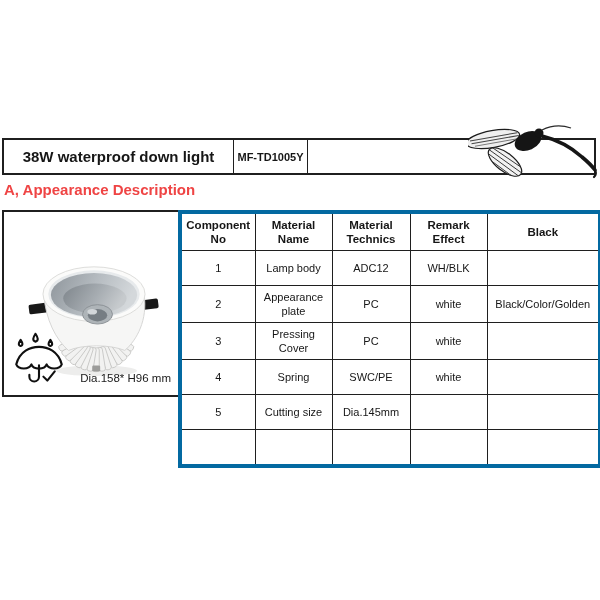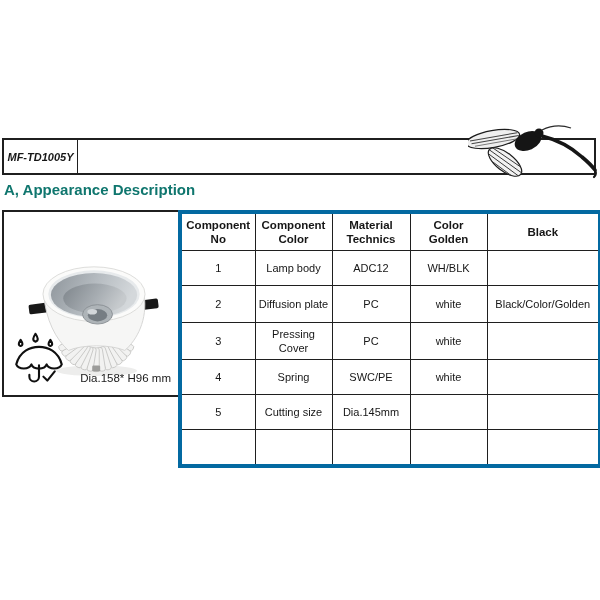--- a/index.html
+++ b/index.html
@@ -14,29 +14,29 @@
     position:absolute; left:2px; top:138px; width:594px; height:37px;
     display:flex; border:2px solid #1f1f1f; box-sizing:border-box; background:#fff;
   }
   .hdr-cell {
     box-sizing:border-box; border-right:1.5px solid #1f1f1f;
     display:flex; align-items:center; justify-content:center;
   }
   .hdr-cell:last-child { border-right:none; }
   .hdr-label { width:176px; justify-content:flex-start; padding-left:6px; font-size:11.5px; font-weight:600; letter-spacing:.1px; }
   .hdr-title { width:230px; font-size:15px; font-weight:bold; }
-  .hdr-model { width:74px;  font-size:11px; font-weight:bold;font-style:italic; }
+  .hdr-model { width:74px;  font-size:11px; font-weight:bold; }
   .hdr-art   { flex:1; position:relative; }
 
   
   .dragonfly { position:absolute; left:468px; top:96px; width:132px; height:84px; z-index:5; }
 
   
   .section-title {
-    position:absolute; left:4px; top:181px; font-size:15px; font-weight:bold; color:#0f766e;
+    position:absolute; left:4px; top:181px; font-size:15px; font-weight:bold; color:#ef4444;
   }
 
   
   .panel {
     position:absolute; left:2px; top:210px; width:178px; height:187px;
     border:2px solid #1f1f1f; box-sizing:border-box; background:#fff;
   }
   .product-art { position:absolute; left:24px; top:30px; }
   .waterproof { position:absolute; left:7px; bottom:5px; }
   .dimension {
@@ -57,20 +57,21 @@
   table.comp td { font-size:11px; line-height:1.3; }
   tr.r-std  td { height:32px; }
   tr.r-tall td { height:34px; }
 </style>
 </head>
 <body>
 
 <div class="page">
 
   <div class="hdr">
+    <div class="hdr-cell hdr-title">38W waterproof down light</div>
     <div class="hdr-cell hdr-model">MF-TD1005Y</div>
     <div class="hdr-cell hdr-art"></div>
   </div>
 
   <svg class="dragonfly" viewBox="0 0 132 84" xmlns="http://www.w3.org/2000/svg">
     <defs>
       <clipPath id="wingclip">
           <ellipse cx="37" cy="66" rx="20" ry="9" transform="rotate(38 37 66)"></ellipse>
         </clipPath>
     </defs>
@@ -173,37 +174,37 @@
     <colgroup>
       <col style="width:75px">
         <col style="width:77px">
         <col style="width:78px">
       <col style="width:77px">
         <col style="width:113px">
     </colgroup>
     <thead>
       <tr>
         <th>Component No</th>
-        <th>Component Color</th>
+        <th>Material Name</th>
         <th>Material Technics</th>
-        <th>Color Golden</th>
+        <th>Remark Effect</th>
         <th>Black</th>
       </tr>
     </thead>
     <tbody>
       <tr class="r-std">
         <td>1</td>
         <td>Lamp body</td>
         <td>ADC12</td>
         <td>WH/BLK</td>
         <td></td>
       </tr>
       <tr class="r-tall">
         <td>2</td>
-        <td>Diffusion plate</td>
+        <td>Appearance plate</td>
         <td>PC</td>
         <td>white</td>
         <td>Black/Color/Golden</td>
       </tr>
       <tr class="r-tall">
         <td>3</td>
         <td>Pressing Cover</td>
         <td>PC</td>
         <td>white</td>
         <td></td>

